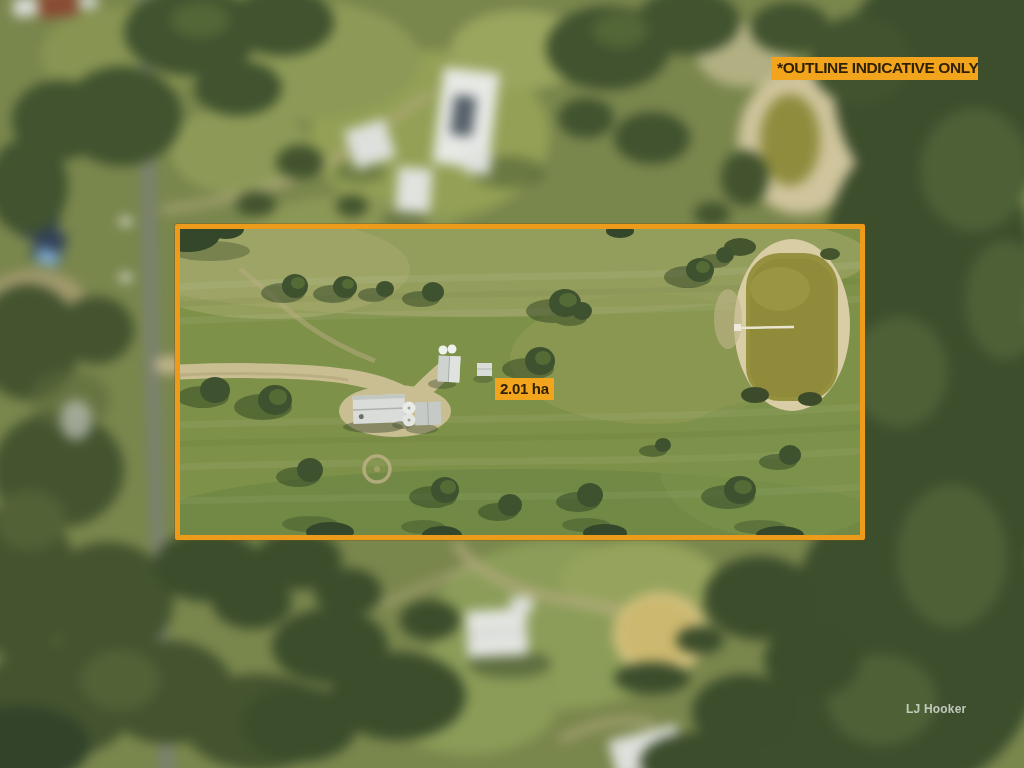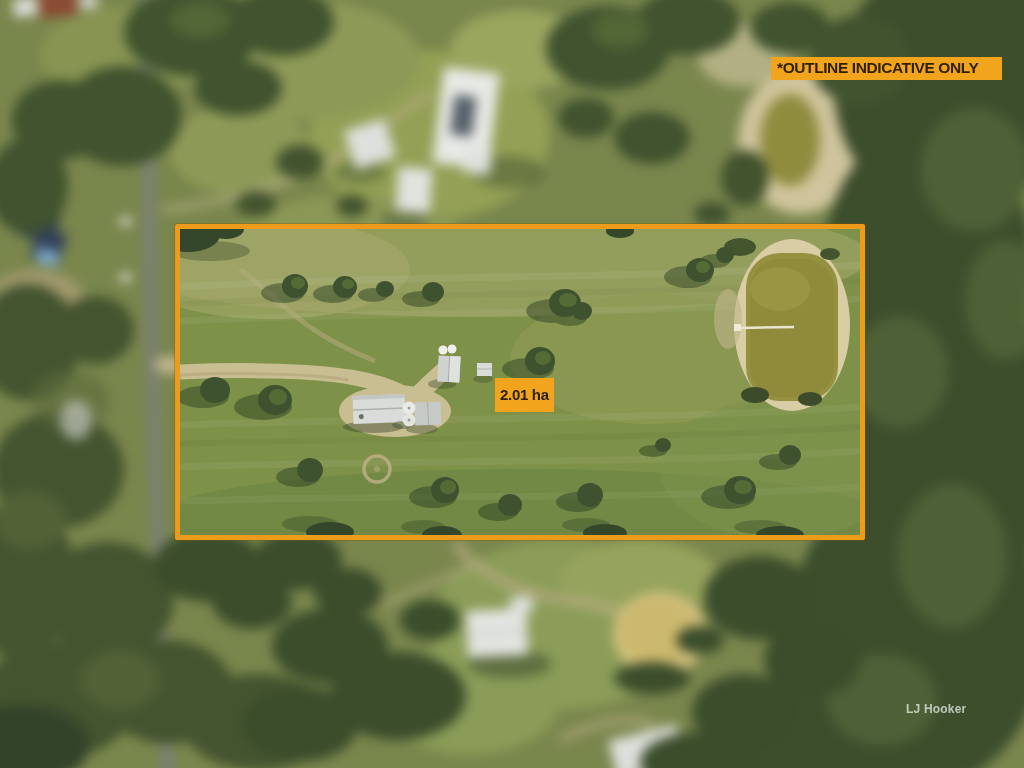--- a/index.html
+++ b/index.html
@@ -9,23 +9,23 @@
            filter:blur(6px);}
   .bg-wrap svg{display:block;}
   .property{position:absolute;left:175px;top:224px;width:690px;height:316px;
             box-sizing:border-box;border:5px solid #EC9B1B;border-radius:2px;
             overflow:hidden;background:#7e9148;
             box-shadow:0 0 0 1px rgba(130,80,5,.35);}
   .property svg{display:block;filter:blur(.5px);}
   .tag{position:absolute;background:#F2A41D;color:#2F2106;font-weight:bold;
        white-space:nowrap;z-index:5;}
   .disclaimer{left:771px;top:57px;font-size:15.5px;line-height:20px;
-              padding:1px 24px 2px 6px;letter-spacing:-0.4px;}
+              padding:1px 0 2px 6px;letter-spacing:-0.4px;}
   .area-label{left:495px;top:378px;font-size:15px;line-height:18px;
-              padding:8px 5px;letter-spacing:-0.3px;}
+              padding:2px 5px;letter-spacing:-0.3px;}
   .watermark{position:absolute;left:906px;top:702px;z-index:5;
              font-size:12px;font-weight:bold;color:rgba(226,232,224,0.78);
              letter-spacing:0.2px;}
 </style>
 </head>
 <body>
 
 <div class="scene">
 
   <div class="bg-wrap">

